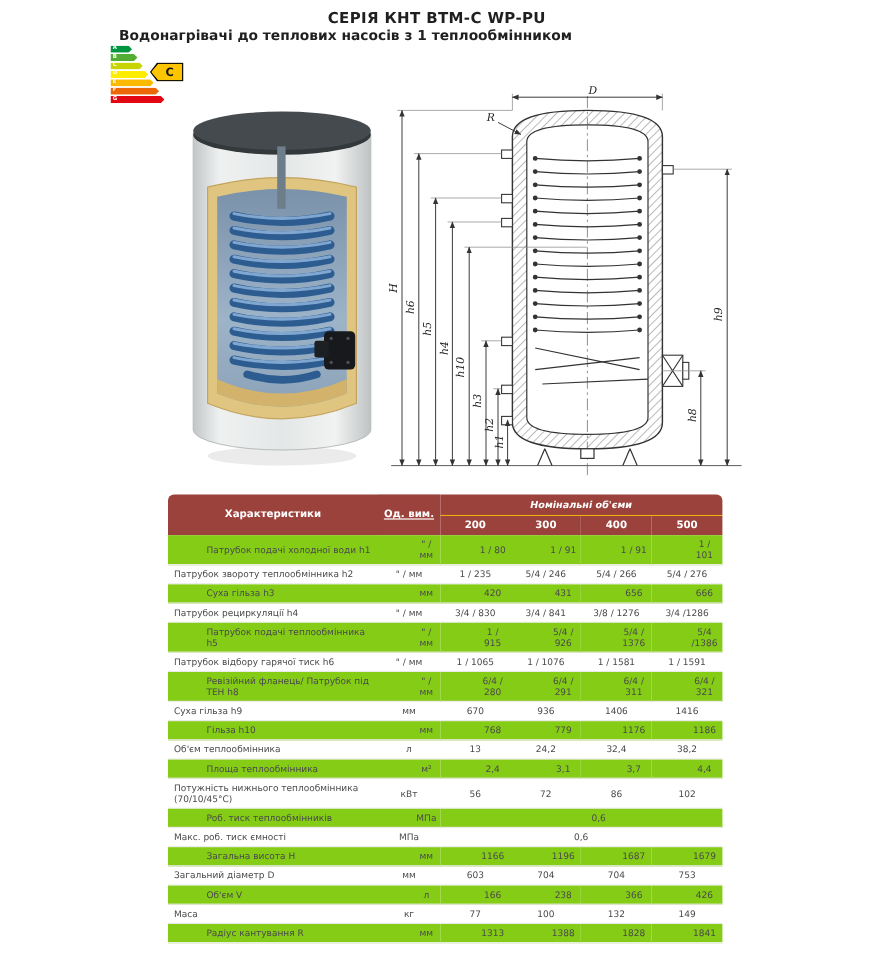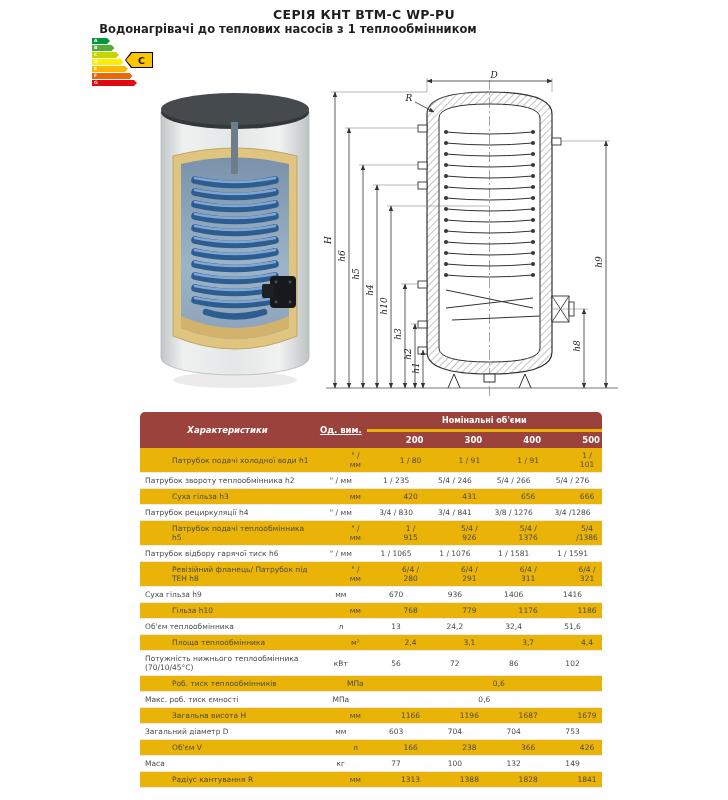--- a/index.html
+++ b/index.html
@@ -27,28 +27,28 @@
   .cutaway { position:absolute; left:150px; top:84px; }
   .drawing { position:absolute; left:322px; top:66px; }
   .drawing text { font-family:"DejaVu Serif","Liberation Serif",serif; font-style:italic;
                   font-size:9px; fill:#222; text-anchor:middle; }
 
   
   .spec-table { position:absolute; left:140px; top:412px; width:462px;
                 border-collapse:separate; border-spacing:0; font-size:7.5px; color:#4a4a4a; }
   .spec-table th { background:#9c423c; color:#fff; font-weight:bold; font-size:8.5px;
                    padding:4px 2px; text-align:center; vertical-align:middle; }
-  .spec-table th.h-char { width:178px; border-top-left-radius:5px;font-style:italic; }
+  .spec-table th.h-char { width:178px; border-top-left-radius:5px; }
   .spec-table th.h-unit { width:48px;text-decoration:underline; }
-  .spec-table th.h-volgroup { border-top-right-radius:5px; border-bottom:3px solid #eab308; font-size:8px; }
-  .spec-table th.h-vol { width:59px; padding:3px 2px;text-align:right; }
+  .spec-table th.h-volgroup { border-top-right-radius:5px; border-bottom:1px solid #eab308; font-size:8px;font-style:italic; }
+  .spec-table th.h-vol { width:59px; padding:3px 2px; }
   .spec-table td { padding:3px 3px; border-bottom:1px solid #eceae9; vertical-align:middle; }
   .spec-table td.c-name { text-align:left; padding-left:5px; }
   .spec-table td.c-unit, .spec-table td.c-val { text-align:center; }
-  .spec-table tr.alt td { background:#eab308;padding-left:32px; }
+  .spec-table tr.alt td { background:#84cc16;padding-left:32px; }
 </style>
 </head>
 <body>
 
 <div class="page">
 
   <div class="title">СЕРІЯ КНТ ВТМ-С WP-PU</div>
   <div class="subtitle">Водонагрівачі до теплових насосів з 1 теплообмінником</div>
 
   <div class="energy-label">
@@ -312,21 +312,21 @@
           <td class="c-val">779</td>
           <td class="c-val">1176</td>
           <td class="c-val">1186</td>
         </tr>
         <tr>
           <td class="c-name">Об'єм теплообмінника</td>
           <td class="c-unit">л</td>
           <td class="c-val">13</td>
           <td class="c-val">24,2</td>
           <td class="c-val">32,4</td>
-          <td class="c-val">51,6</td>
+          <td class="c-val">38,2</td>
         </tr>
         <tr class="alt">
           <td class="c-name">Площа теплообмінника</td>
           <td class="c-unit">м²</td>
           <td class="c-val">2,4</td>
           <td class="c-val">3,1</td>
           <td class="c-val">3,7</td>
           <td class="c-val">4,4</td>
         </tr>
         <tr>

